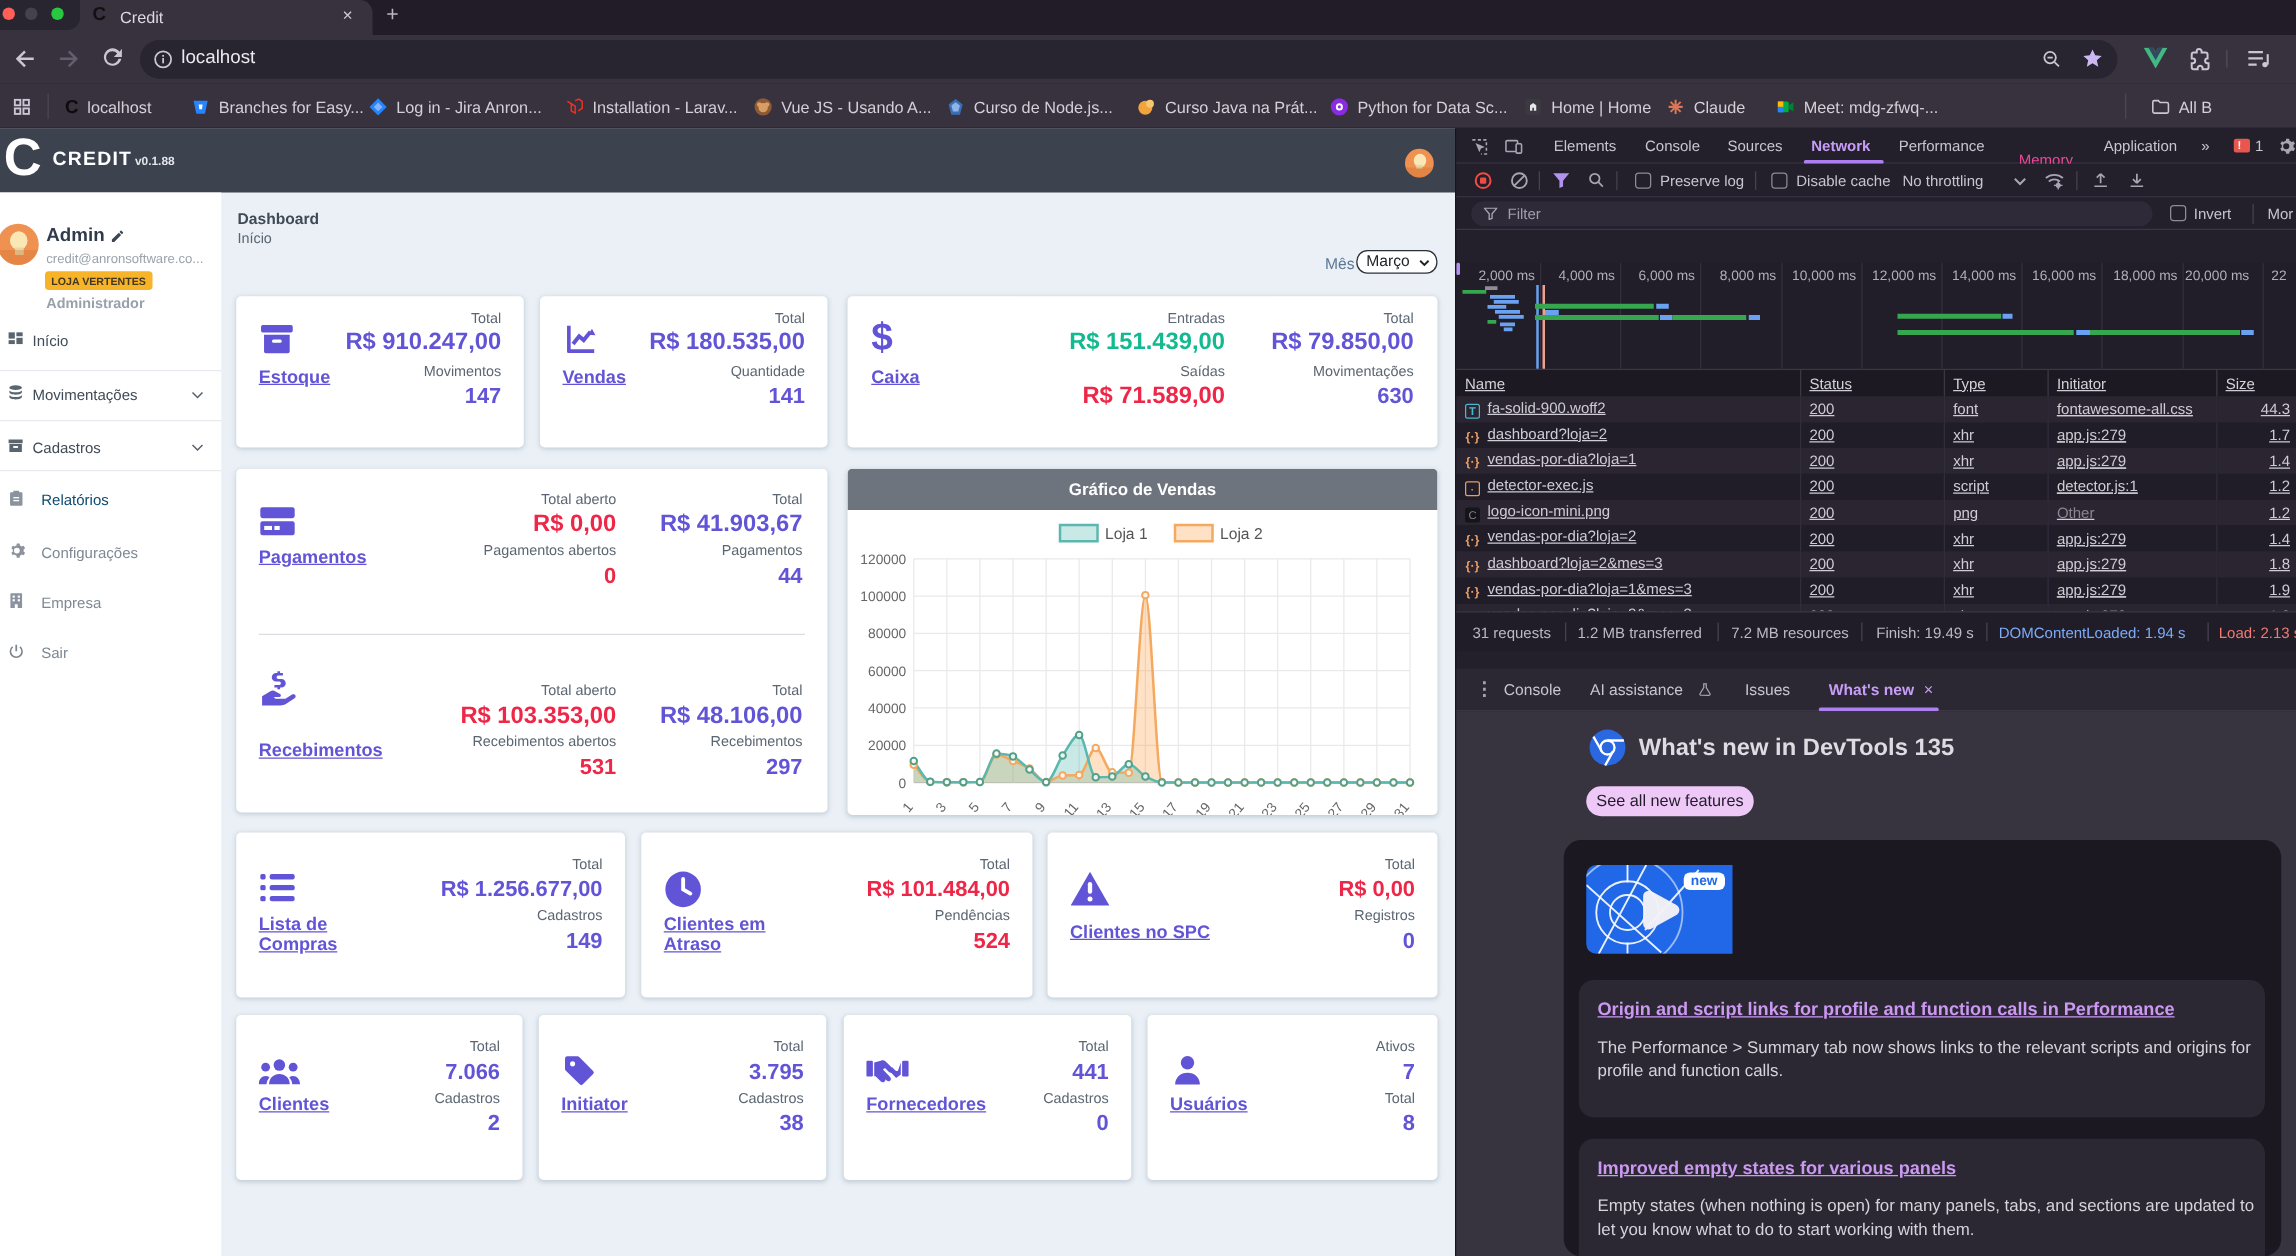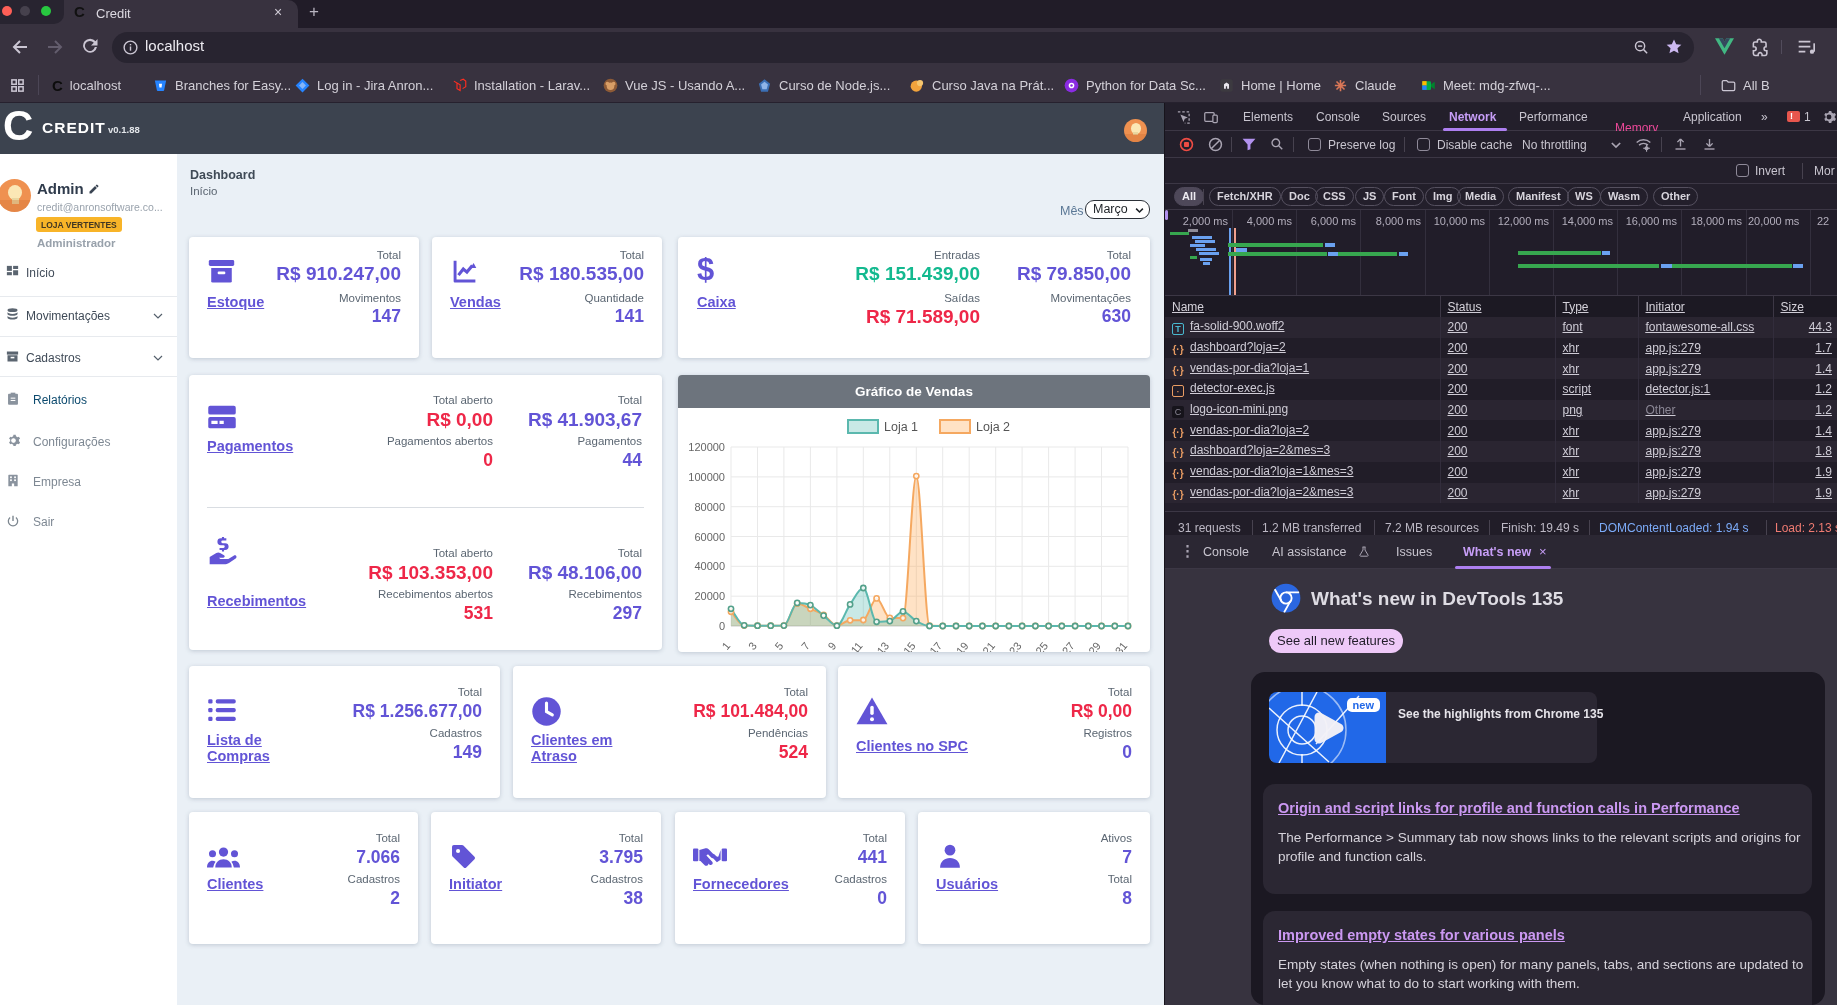--- a/index.html
+++ b/index.html
@@ -657,41 +657,32 @@
         <path d="M12 16V4m0 0L7 9m5-5l5 5" stroke="#a9a4b2" stroke-width="2.2" fill="none"></path>
         <path d="M4 20h16" stroke="#a9a4b2" stroke-width="2.2"></path>
       </svg>
     <svg class="abs" style="left:537px;top:5px" width="15" height="16" viewBox="0 0 24 24">
         <path d="M12 4v12m0 0l-5-5m5 5l5-5" stroke="#a9a4b2" stroke-width="2.2" fill="none"></path>
         <path d="M4 20h16" stroke="#a9a4b2" stroke-width="2.2"></path>
       </svg>
   </div>
 
   <div class="abs" style="left:0;top:55px;width:672px;height:26px;background:#231f2b;border-bottom:1px solid #3c3745">
+    <div class="abs" style="left:12px;top:3px;width:545px;height:20px;background:#2f2a38;border-radius:11px">
+      <svg class="abs" style="left:10px;top:5px" width="11" height="10" viewBox="0 0 24 22">
+          <path d="M1 1h22l-8.5 10v8L9.5 21v-10z" fill="none" stroke="#a9a4b2" stroke-width="2.4"></path>
+        </svg>
+      <span class="abs" style="left:29px;top:3px;color:#a29db0">Filter</span>
+    </div>
     <span class="chk" style="left:571px;top:6px"></span>
     <span class="abs" style="left:590px;top:6px;color:#c8c5cf">Invert</span>
     <div class="dtsep" style="left:637px;top:5px;height:16px"></div>
     <span class="abs" style="left:649px;top:6px;color:#c8c5cf">Mor</span>
   </div>
 
-  <div class="abs" style="left:0;top:81px;width:672px;height:26px;background:#231f2b;border-bottom:1px solid #3c3745">
-    <span class="chip" style="left:9px;top:3px;background:#4e4859;border-color:#4e4859;color:#edebf1;font-weight:bold">All</span>
-    <div class="dtsep" style="left:38px;top:5px;height:16px"></div>
-    <span class="chip" style="left:44px;top:3px;font-weight:bold">Fetch/XHR</span>
-    <span class="chip" style="left:116px;top:3px;font-weight:bold">Doc</span>
-    <span class="chip" style="left:150px;top:3px;font-weight:bold">CSS</span>
-    <span class="chip" style="left:190px;top:3px;font-weight:bold">JS</span>
-    <span class="chip" style="left:219px;top:3px;font-weight:bold">Font</span>
-    <span class="chip" style="left:260px;top:3px;font-weight:bold">Img</span>
-    <span class="chip" style="left:292px;top:3px;font-weight:bold">Media</span>
-    <span class="chip" style="left:343px;top:3px;font-weight:bold">Manifest</span>
-    <span class="chip" style="left:402px;top:3px;font-weight:bold">WS</span>
-    <span class="chip" style="left:435px;top:3px;font-weight:bold">Wasm</span>
-    <span class="chip" style="left:488px;top:3px;font-weight:bold">Other</span>
-  </div>
 
   <div class="abs" style="left:0;top:107px;width:672px;height:86px;background:#211d29;border-bottom:1px solid #3c3745;overflow:hidden" id="waterfall">
     <div class="abs" style="left:0;top:0;width:3px;height:10px;background:#b292ef;border-radius:2px"></div>
     <div class="abs" style="left:67px;top:0;width:1px;height:86px;background:#332f3d"></div>
     <div class="abs" style="left:5px;top:5px;width:58px;text-align:right;font-size:11px;color:#b3aebc">2,000 ms</div>
     <div class="abs" style="left:131px;top:0;width:1px;height:86px;background:#332f3d"></div>
     <div class="abs" style="left:69px;top:5px;width:58px;text-align:right;font-size:11px;color:#b3aebc">4,000 ms</div>
     <div class="abs" style="left:195px;top:0;width:1px;height:86px;background:#332f3d"></div>
     <div class="abs" style="left:133px;top:5px;width:58px;text-align:right;font-size:11px;color:#b3aebc">6,000 ms</div>
     <div class="abs" style="left:260px;top:0;width:1px;height:86px;background:#332f3d"></div>
@@ -813,21 +804,21 @@
             <td style="border-right:1px solid #322d3c"><span style="display:inline-block;width:12px;height:12px;color:#e89c63;font-size:10px;font-weight:bold;text-align:center;line-height:12px;vertical-align:-2px;margin-right:6px">{·}</span>vendas-por-dia?loja=2&amp;mes=3</td>
             <td style="border-right:1px solid #322d3c">200</td>
             <td style="border-right:1px solid #322d3c">xhr</td>
             <td style="border-right:1px solid #322d3c"><span class="lnk">app.js:279</span></td>
             <td style="text-align:right;padding-right:5px">1.9</td>
           </tr>
         </tbody>
       </table>
     </div>
 
-  <div class="abs" style="left:0;top:408px;width:672px;height:32px;background:#211d28;border-top:1px solid #3c3745;font-size:12px;color:#bcb8c4" id="statusbar">
+  <div class="abs" style="left:0;top:386px;width:672px;height:32px;background:#211d28;border-top:1px solid #3c3745;font-size:12px;color:#bcb8c4" id="statusbar">
     <span class="abs" style="left:13px;top:9px">31 requests</span>
       <div class="dtsep" style="left:87px;top:8px;height:15px"></div>
     <span class="abs" style="left:97px;top:9px">1.2 MB transferred</span>
       <div class="dtsep" style="left:209px;top:8px;height:15px"></div>
     <span class="abs" style="left:220px;top:9px">7.2 MB resources</span>
       <div class="dtsep" style="left:324px;top:8px;height:15px"></div>
     <span class="abs" style="left:336px;top:9px">Finish: 19.49 s</span>
       <div class="dtsep" style="left:424px;top:8px;height:15px"></div>
     <span class="abs" style="left:434px;top:9px;color:#7cabf8">DOMContentLoaded: 1.94 s</span>
       <div class="dtsep" style="left:601px;top:8px;height:15px"></div>
@@ -861,23 +852,20 @@
           <g stroke="rgba(255,255,255,.9)" fill="none" stroke-width="1.5">
             <circle cx="33" cy="38" r="25"></circle>
               <circle cx="33" cy="38" r="14"></circle>
             <circle cx="33" cy="38" r="44" stroke="rgba(255,255,255,.55)"></circle>
             <path d="M33 0v14M33 62v9M0 16L60 70M10 71L48 0M47 52L90 4"></path>
           </g>
           <path d="M50 25 L70 36 L50 47 Z" fill="#f4f2f7" stroke="#f4f2f7" stroke-width="9" stroke-linejoin="round" opacity=".97"></path>
         </svg>
         <span class="abs" style="right:6px;top:6px;background:#fff;border-radius:5px;padding:1px 6px;font-size:11px;font-weight:bold;color:#2168e8">new</span>
       </div>
-      <div class="abs" style="left:135px;top:20px;width:211px;height:71px;background:#2b2733;border-radius:0 8px 8px 0">
-        <span class="abs" style="left:12px;top:15px;font-size:12px;font-weight:bold;color:#e6e4ea;white-space:nowrap">See the highlights from Chrome 135</span>
-      </div>
       <div class="abs" style="left:12px;top:112px;width:549px;height:110px;background:#2b2733;border-radius:12px">
         <span class="abs" style="left:15px;top:16px;font-size:14.5px;font-weight:bold;color:#cb98f2;text-decoration:underline">Origin and script links for profile and function calls in Performance</span>
         <div class="abs" style="left:15px;top:44px;width:536px;font-size:13.5px;color:#d6d3db;line-height:19px">The Performance &gt; Summary tab now shows links to the relevant scripts and origins for profile and function calls.</div>
       </div>
       <div class="abs" style="left:12px;top:239px;width:549px;height:110px;background:#2b2733;border-radius:12px">
         <span class="abs" style="left:15px;top:16px;font-size:14.5px;font-weight:bold;color:#cb98f2;text-decoration:underline">Improved empty states for various panels</span>
         <div class="abs" style="left:15px;top:44px;width:540px;font-size:13.5px;color:#d6d3db;line-height:19px">Empty states (when nothing is open) for many panels, tabs, and sections are updated to let you know what to do to start working with them.</div>
       </div>
     </div>
   </div>

